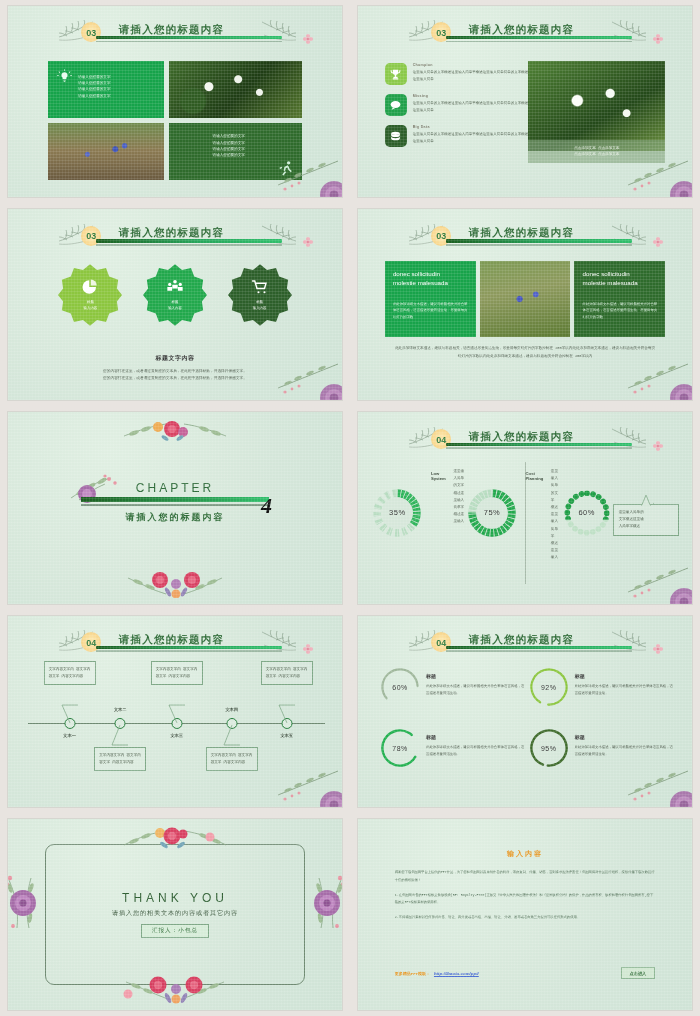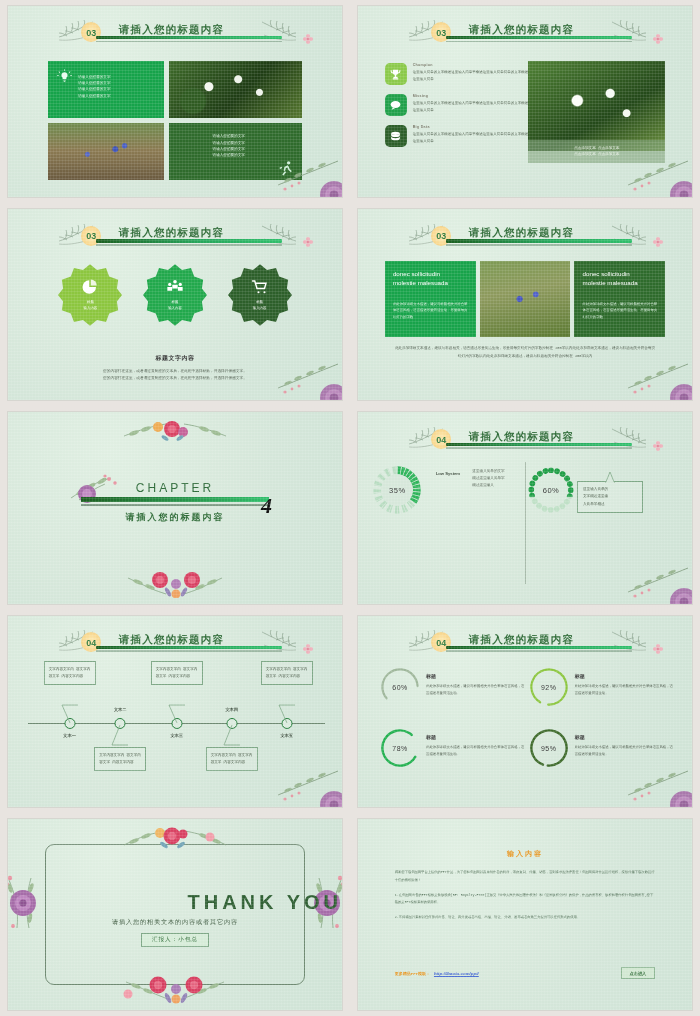--- a/index.html
+++ b/index.html
@@ -175,21 +175,21 @@
   .qarc .pc{ position:absolute; inset:0; display:flex; align-items:center; justify-content:center;
              font-size:7px; color:#333; letter-spacing:.5px;}
   .qtxt{ padding-top:8px; }
   .qtxt .h{ font-size:5px; font-weight:bold; color:#333; margin-bottom:3px;}
   .qtxt .b{ font-size:3.4px; color:#4d5a4c; line-height:1.95; }
 
   
   .tyframe{ position:absolute; left:11%; right:11%; top:13%; bottom:13%;
             border:1px solid #6f8a72; border-radius:9px; }
   .ty{ position:absolute; left:0; right:0; top:38%; text-align:center; }
-  .ty .big{ font-size:20px; font-weight:bold; color:#2f5f33; letter-spacing:4px;text-align:right;}
+  .ty .big{ font-size:12px; font-weight:normal; color:#2f5f33; letter-spacing:4px;}
   .ty .sub{ margin-top:4px; font-size:6.2px; color:#3f5a40; letter-spacing:.8px;}
   .ty .pill{ display:inline-block; margin-top:6px; padding:2px 10px; border:1px solid #7fa887;
              background:rgba(214,238,214,.55); font-size:5.6px; color:#2f6b37; letter-spacing:1px;}
   .fl-l{ position:absolute; left:-2%; top:27%; width:48px; height:66px; }
   .fl-r{ position:absolute; right:-2%; top:27%; width:48px; height:66px; }
 
   
   .cr{ position:absolute; left:11%; right:11%; top:16%; }
   .cr .t{ text-align:center; font-size:7px; font-weight:bold; color:#e8951f; letter-spacing:2px; margin-bottom:10px;}
   .cr p{ font-size:3.3px; color:#4c6b52; line-height:2.3; margin-bottom:7px; }
@@ -782,20 +782,37 @@
             <circle cx="50" cy="50" r="30" fill="#d6e7da"></circle>
           </svg>
           <div class="pct">35%</div>
         </div>
         <div class="lbl">Low System</div>
         <div class="cap cn" style="white-space:pre-line">这里输入简单的文字
 概述这里输入简单字
 概述这里输入</div>
       </div>
 
+      <div class="gcol">
+        <div class="ringwrap">
+          <svg viewBox="0 0 100 100" width="52" height="52">
+            <g transform="rotate(-90 50 50)">
+              <circle cx="50" cy="50" r="38" fill="none" stroke="#b7dcc0" stroke-width="15" pathLength="100" stroke-dasharray="100"></circle>
+              <circle cx="50" cy="50" r="38" fill="none" stroke="#22a84c" stroke-width="15" pathLength="100" style="stroke-dasharray:75 25"></circle>
+              <circle cx="50" cy="50" r="38" fill="none" stroke="#d6e7da" stroke-width="15.4" stroke-dasharray="1.6 6"></circle>
+            </g>
+            <circle cx="50" cy="50" r="30" fill="#d6e7da"></circle>
+          </svg>
+          <div class="pct">75%</div>
+        </div>
+        <div class="lbl">Cost Planning</div>
+        <div class="cap cn" style="white-space:pre-line">这里输入简单的文字
+概述这里输入简单字
+概述这里输入</div>
+      </div>
 
 
       <div class="gcol">
         <div class="ringwrap">
           <svg viewBox="0 0 100 100" width="52" height="52">
             <g transform="rotate(-90 50 50)">
               <circle cx="50" cy="50" r="38" fill="none" stroke="#bfe0c6" stroke-width="11" stroke-linecap="round" stroke-dasharray="0.1 17.9" pathLength="360"></circle>
               <circle cx="50" cy="50" r="38" fill="none" stroke="#1f9e46" stroke-width="11" stroke-linecap="round" stroke-dasharray="0.1 17.9" pathLength="360" clip-path="inset(0 0 0 35%)"></circle>
             </g>
           </svg>

